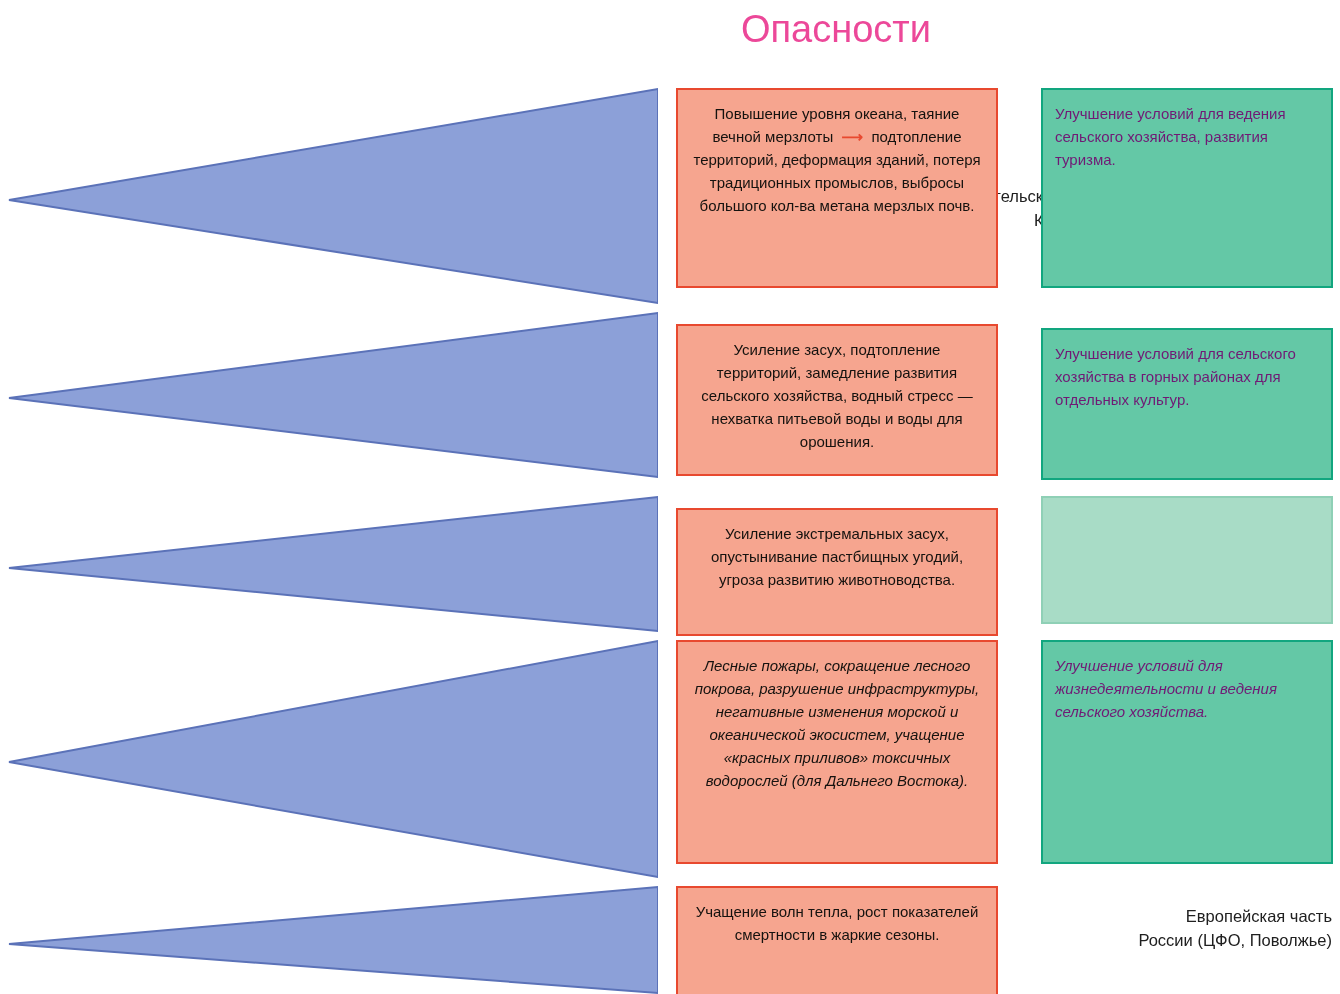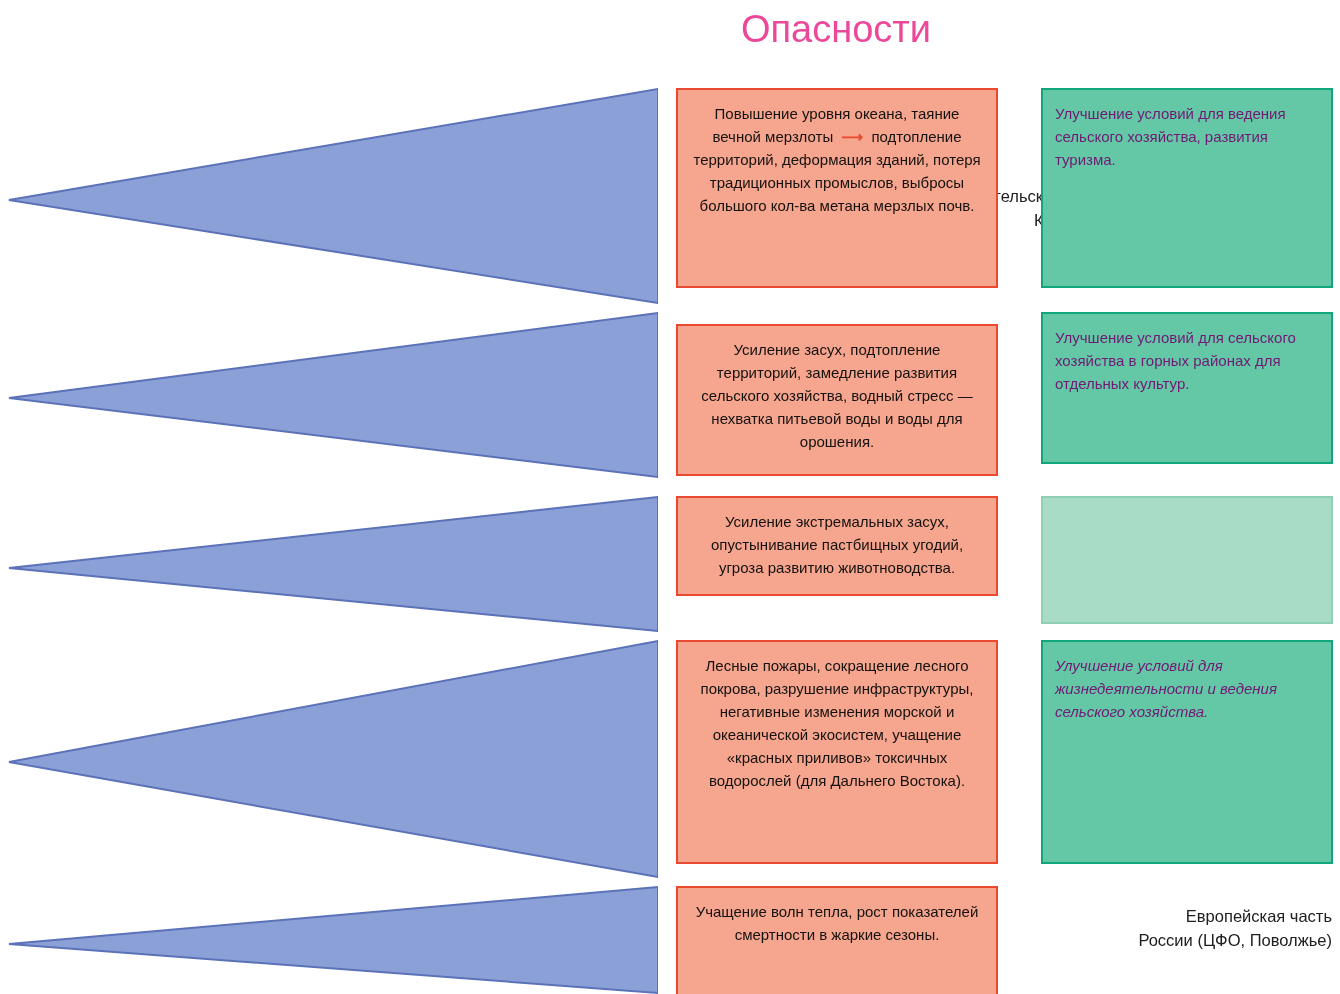--- a/index.html
+++ b/index.html
@@ -135,42 +135,42 @@
   </div>
 
   <div class="row" style="top:312px; height:166px;">
     <div class="arrow-wrap">
       <svg viewBox="0 0 650 166" preserveAspectRatio="none" aria-hidden="true">
         <polygon points="650,1 650,165 1,86" fill="#8ca0d8" stroke="#5b72b8" stroke-width="2"></polygon>
       </svg>
     </div>
     <div class="arrow-label" style="top:34px;">Юг России,<br>республики Кавказа</div>
     <div class="box threat centered" style="top:12px; height:152px;">Усиление засух, подтопление территорий, замедление развития сельского хозяйства, водный стресс — нехватка питьевой воды и воды для орошения.</div>
-    <div class="box opportunity" style="top:0px; height:152px;">Улучшение условий для сельского хозяйства в горных районах для отдельных культур.</div>
+    <div class="box opportunity" style="top:16px; height:152px;">Улучшение условий для сельского хозяйства в горных районах для отдельных культур.</div>
   </div>
 
   <div class="row" style="top:496px; height:136px;">
     <div class="arrow-wrap">
       <svg viewBox="0 0 650 136" preserveAspectRatio="none" aria-hidden="true">
         <polygon points="650,1 650,135 1,72" fill="#8ca0d8" stroke="#5b72b8" stroke-width="2"></polygon>
       </svg>
     </div>
     <div class="arrow-label" style="top:20px;">Степные<br>зоны (Астраханская<br>область, Калмыкия)</div>
-    <div class="box threat centered" style="top:0px; height:100px;">Усиление экстремальных засух, опустынивание пастбищных угодий, угроза развитию животноводства.</div>
+    <div class="box threat centered" style="top:12px; height:128px;">Усиление экстремальных засух, опустынивание пастбищных угодий, угроза развитию животноводства.</div>
     <div class="box opportunity empty" style="top:0px; height:128px;"></div>
   </div>
 
   <div class="row" style="top:640px; height:238px;">
     <div class="arrow-wrap">
       <svg viewBox="0 0 650 238" preserveAspectRatio="none" aria-hidden="true">
         <polygon points="650,1 650,237 1,122" fill="#8ca0d8" stroke="#5b72b8" stroke-width="2"></polygon>
       </svg>
     </div>
     <div class="arrow-label" style="top:60px;">Юг Сибири,<br>регионы Дальнего Востока</div>
-    <div class="box threat centered" style="top:0px; height:224px;">Лесные пожары, сокращение лесного покрова, разрушение инфраструктуры, негативные изменения морской и океанической экосистем, учащение «красных приливов» токсичных водорослей (для Дальнего Востока).</div>
+    <div class="box threat centered" style="top:0px; height:224px;font-style:italic;">Лесные пожары, сокращение лесного покрова, разрушение инфраструктуры, негативные изменения морской и океанической экосистем, учащение «красных приливов» токсичных водорослей (для Дальнего Востока).</div>
     <div class="box opportunity" style="top:0px; height:224px;font-style:italic;">Улучшение условий для жизнедеятельности и ведения сельского хозяйства.</div>
   </div>
 
   <div class="row" style="top:886px; height:108px;">
     <div class="arrow-wrap">
       <svg viewBox="0 0 650 108" preserveAspectRatio="none" aria-hidden="true">
         <polygon points="650,1 650,107 1,58" fill="#8ca0d8" stroke="#5b72b8" stroke-width="2"></polygon>
       </svg>
     </div>
     <div class="arrow-label" style="top:18px;">Европейская часть<br>России (ЦФО, Поволжье)</div>

